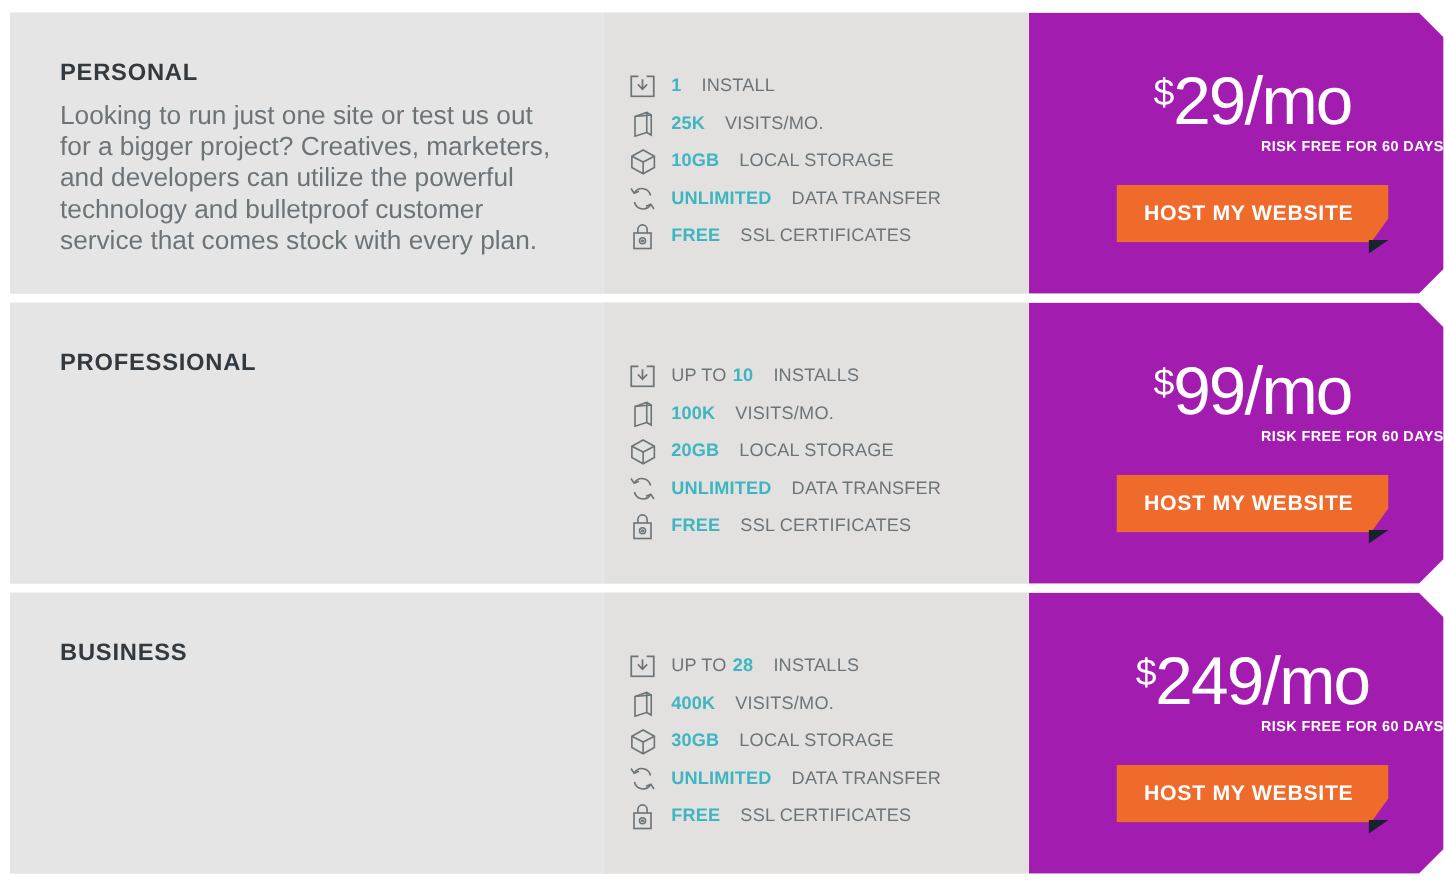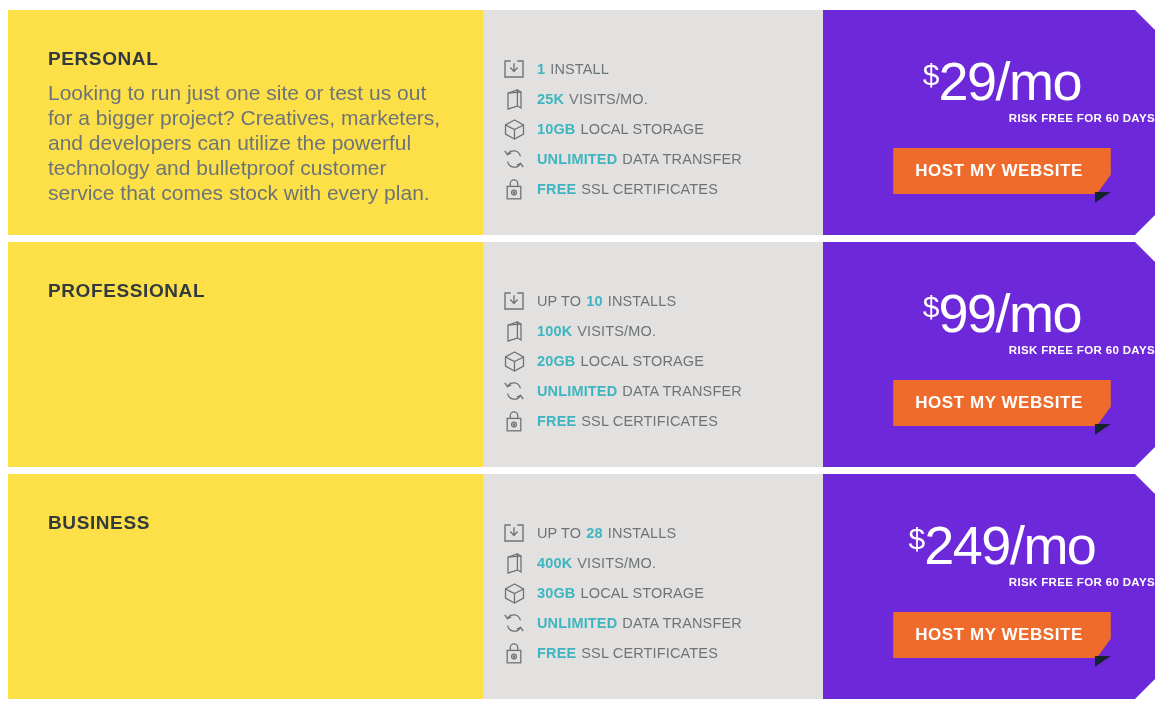--- a/index.html
+++ b/index.html
@@ -25,21 +25,21 @@
   .plan-row {
     display: flex;
     height: 225px;
     flex: 0 0 225px;
     position: relative;
   }
 
   
   .desc-col {
     width: 475px;
-    background: #fde047;
+    background: #e5e5e5;
     padding: 38px 34px 0 40px;
   }
 
   .plan-name {
     font-size: 19px;
     font-weight: bold;
     color: #333a3f;
     letter-spacing: 0.6px;
     margin-bottom: 10px;
   }
@@ -76,28 +76,28 @@
     flex: 0 0 30px;
     display: flex;
     align-items: center;
     justify-content: center;
     margin-right: 8px;
   }
   .feature-icon svg { display: block; }
 
   .feat-hi { color: #3eb5c0; font-weight: bold; }
   .feat-pre { margin-right: 5px; }
-  .feat-rest { margin-left: 5px; }
+  .feat-rest { margin-left: 16px; }
 
   
   .price-col {
     position: relative;
     flex: 1 1 auto;
     min-width: 0;
-    background: #6d28d9;
+    background: #a21caf;
     -webkit-clip-path: polygon(0 0, calc(100% - 20px) 0, 100% 20px, 100% calc(100% - 20px), calc(100% - 20px) 100%, 0 100%);
     clip-path: polygon(0 0, calc(100% - 20px) 0, 100% 20px, 100% calc(100% - 20px), calc(100% - 20px) 100%, 0 100%);
     padding-top: 44px;
     text-align: center;
     padding-left: 26px;
   }
 
   .price-line {
     color: #ffffff;
     line-height: 1;

